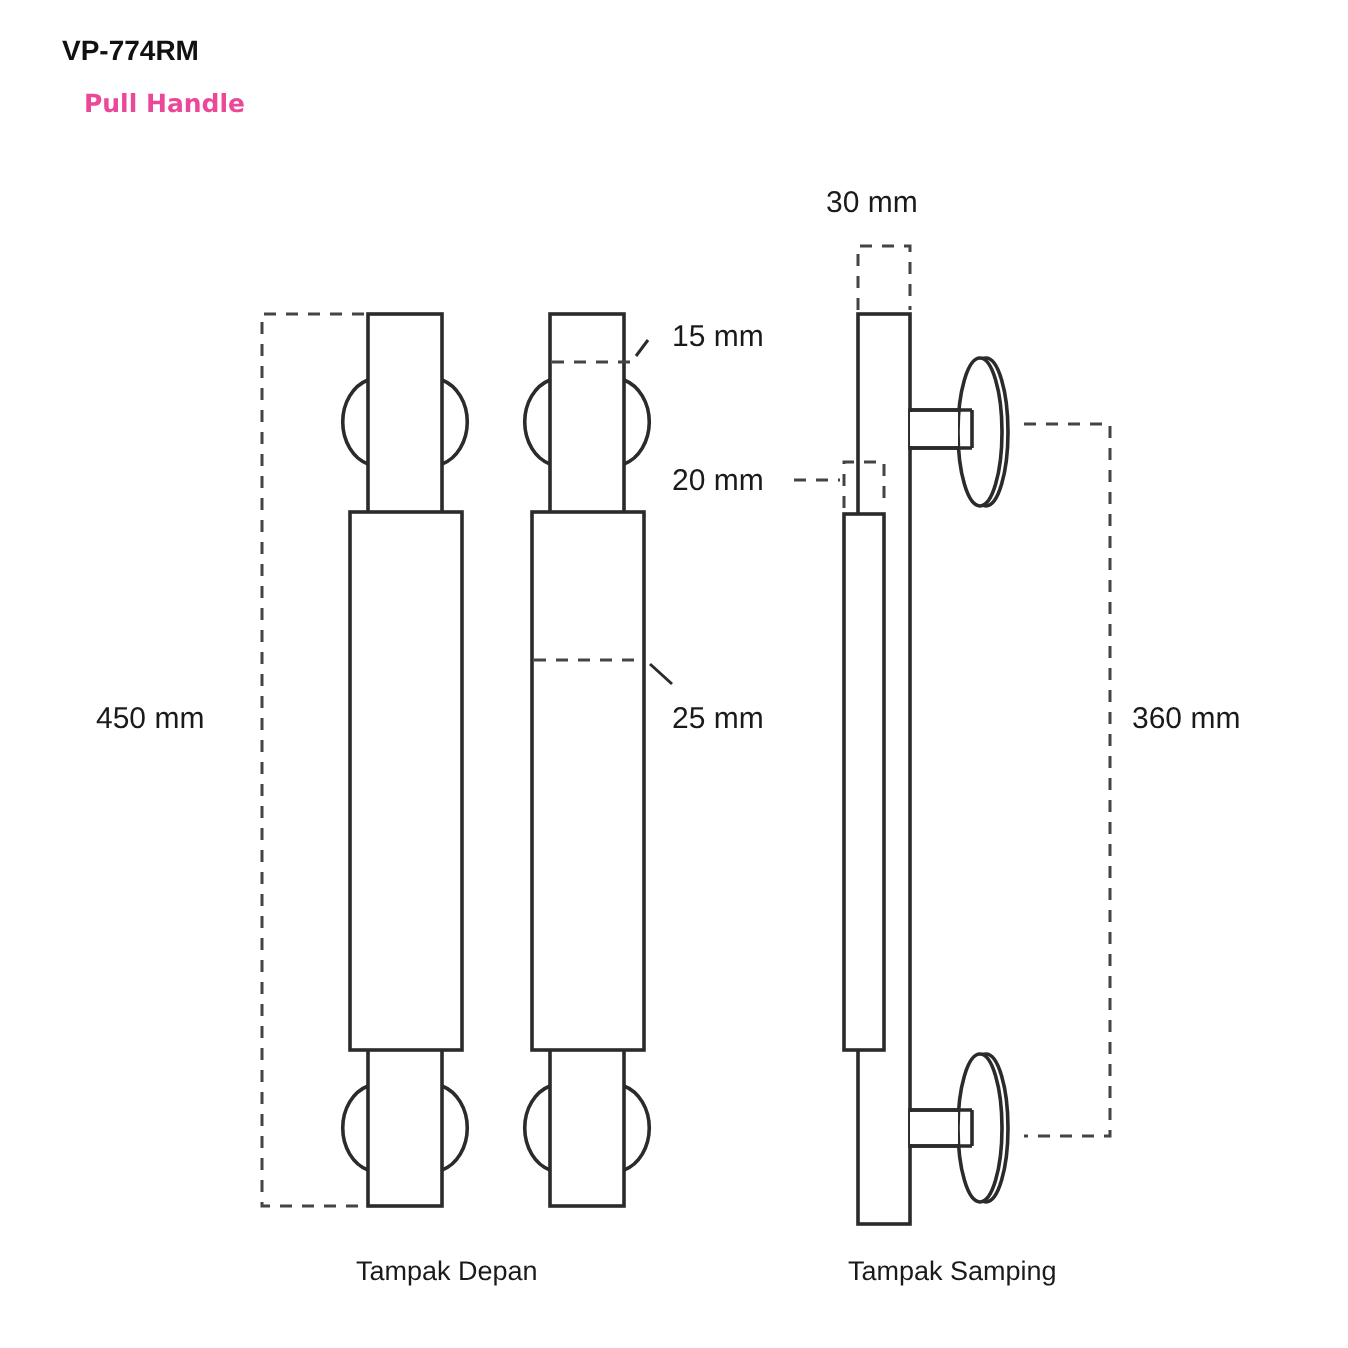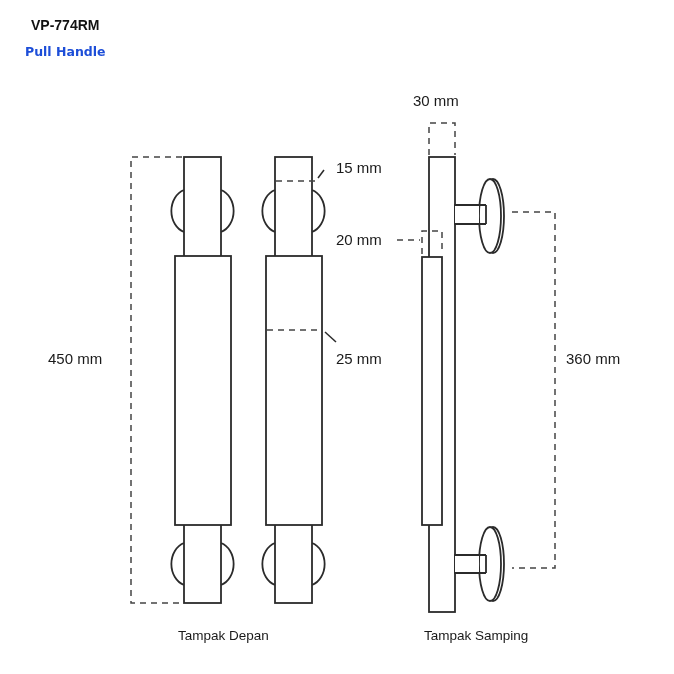--- a/index.html
+++ b/index.html
@@ -1,18 +1,18 @@
 <!DOCTYPE html>
 <html><head>
   <meta charset="utf-8">
   <style>
     html, body { margin: 0; padding: 0; background: #ffffff; }
     body { width: 674px; height: 674px; position: relative; overflow: hidden; font-family: "DejaVu Sans", sans-serif; color: #1a1a1a; }
     .title { position: absolute; left: 31px; top: 17px; font-family: Liberation Sans, sans-serif; font-weight: bold; font-size: 14px; letter-spacing: 0px; color: #111; }
-    .subtitle { position: absolute; left: 25px; top: 44px; font-family: "DejaVu Sans", sans-serif; font-weight: bold; font-size: 12.5px; color: #1d4ed8; }
+    .subtitle { position: absolute; left: 42px; top: 44px; font-family: "DejaVu Sans", sans-serif; font-weight: bold; font-size: 12.5px; color: #ec4899; }
     svg.diagram { position: absolute; left: 0; top: 0; }
     .lbl { font-family: "Liberation Sans", sans-serif; font-size: 15px; fill: #1a1a1a; }
     .cap { font-family: "Liberation Sans", sans-serif; font-size: 13.5px; fill: #1a1a1a; }
     .ln { fill: none; stroke: #2b2b2b; stroke-width: 1.8; }
     .fillw { fill: #ffffff; stroke: #2b2b2b; stroke-width: 1.8; }
     .dash { fill: none; stroke: #444; stroke-width: 1.5; stroke-dasharray: 6 5; }
   </style>
 </head>
 <body>
 

